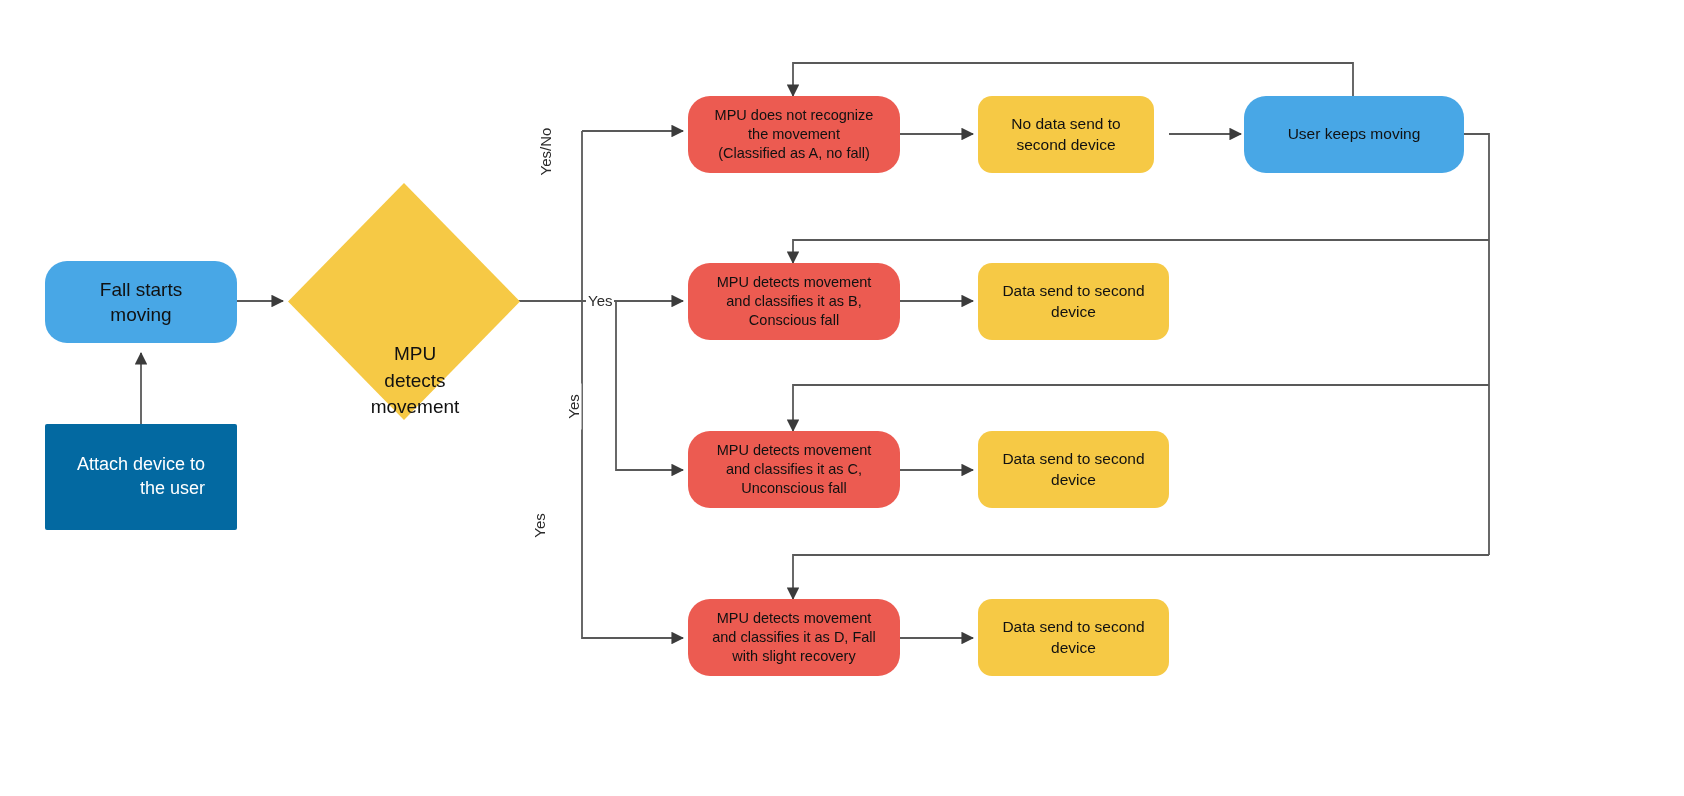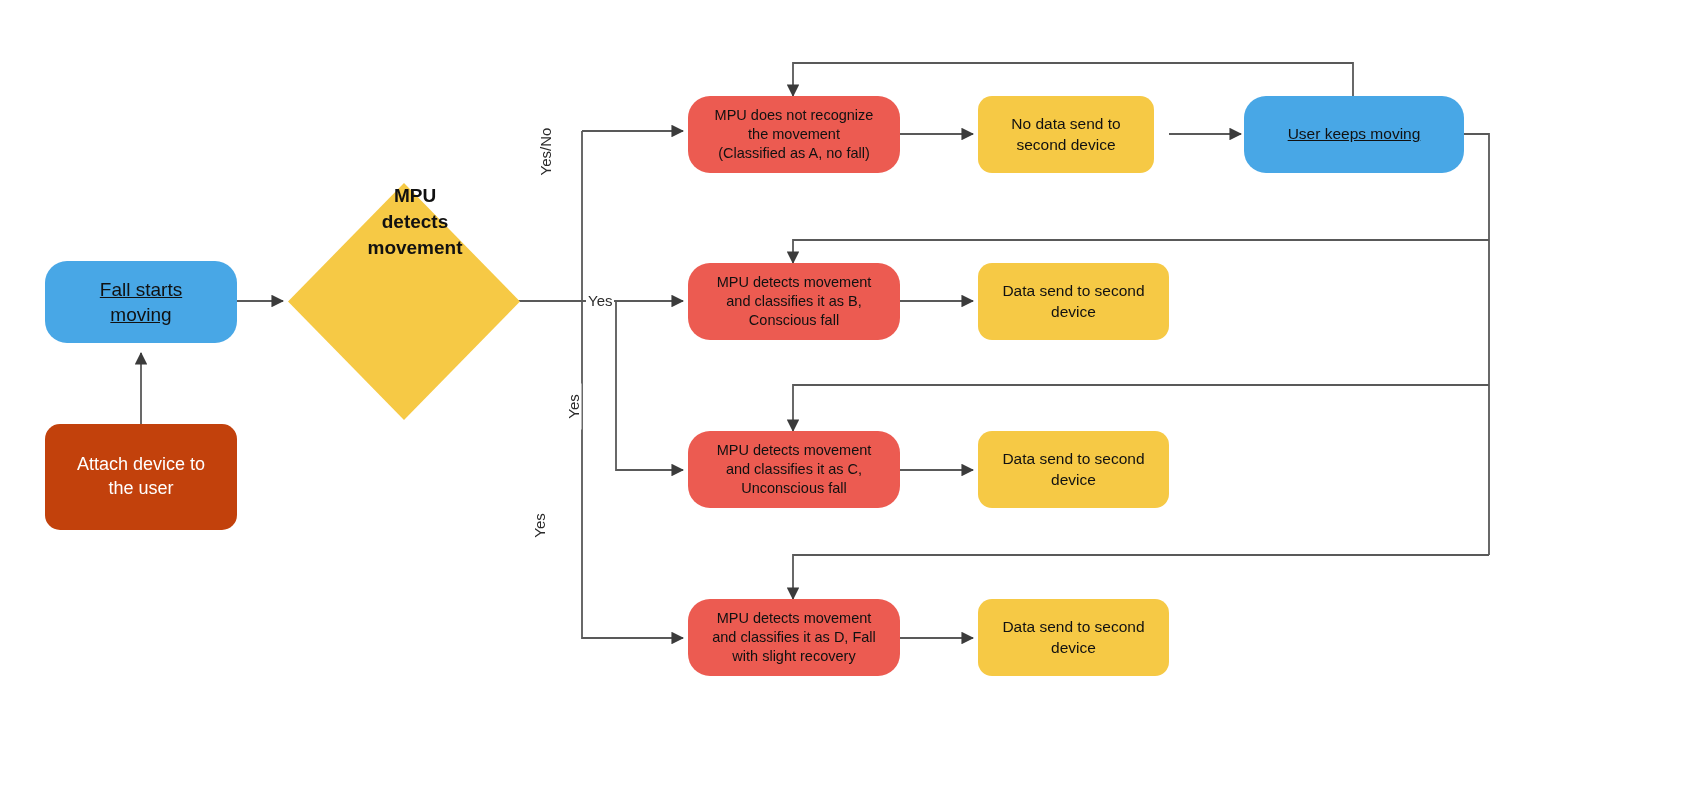--- a/index.html
+++ b/index.html
@@ -32,60 +32,59 @@
     align-items: center;
     justify-content: center;
     text-align: center;
     color: #111111;
     line-height: 1.32;
     white-space: pre-line;
     border-radius: 22px;
   }
   .node-blue {
     background: #48A7E6;
-    text-decoration: underline;
   }
   .node-yellow-rounded {
     background: #F6C945;
     border-radius: 14px;
   }
   .node-red {
     background: #EC5B51;
   }
   .node-dark {
-    background: #c2410c;
+    background: #0369a1;
     color: #ffffff;
-    border-radius: 15px;
+    border-radius: 2px;
+    text-align: right;
   }
   .diamond-wrap {
     position: absolute;
   }
   .diamond-shape {
     position: absolute;
     left: 0;
     top: 0;
     width: 100%;
     height: 100%;
   }
   .diamond-label {
     position: absolute;
     left: 0;
     top: 0;
     width: 100%;
     height: 100%;
     display: flex;
-    align-items: flex-start;
+    align-items: flex-end;
     justify-content: center;
     text-align: center;
     color: #111111;
     line-height: 1.38;
     white-space: pre-line;
     padding-left: 22px;
     box-sizing: border-box;
-    font-weight: bold;
   }
   .edge-label {
     position: absolute;
     color: #2b2b2b;
     background: #ffffff;
     padding: 0 2px;
     white-space: nowrap;
   }
   .edge-label.rot {
     transform-origin: center center;

